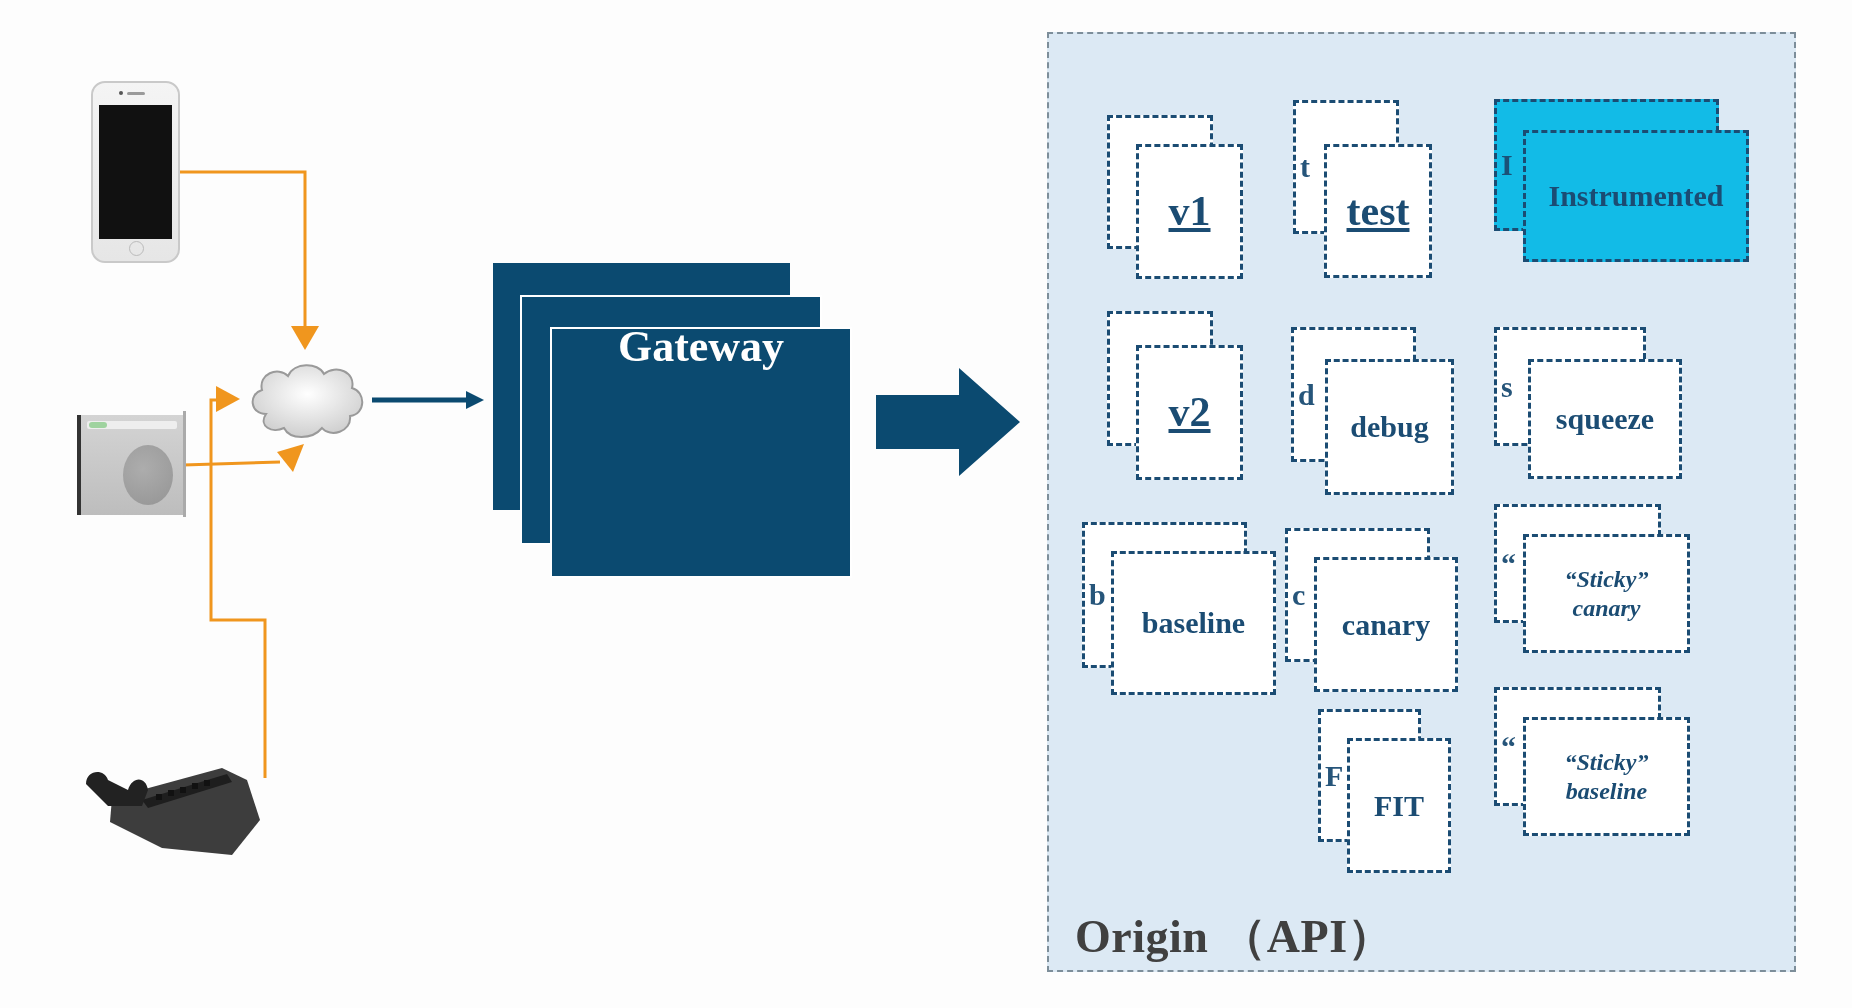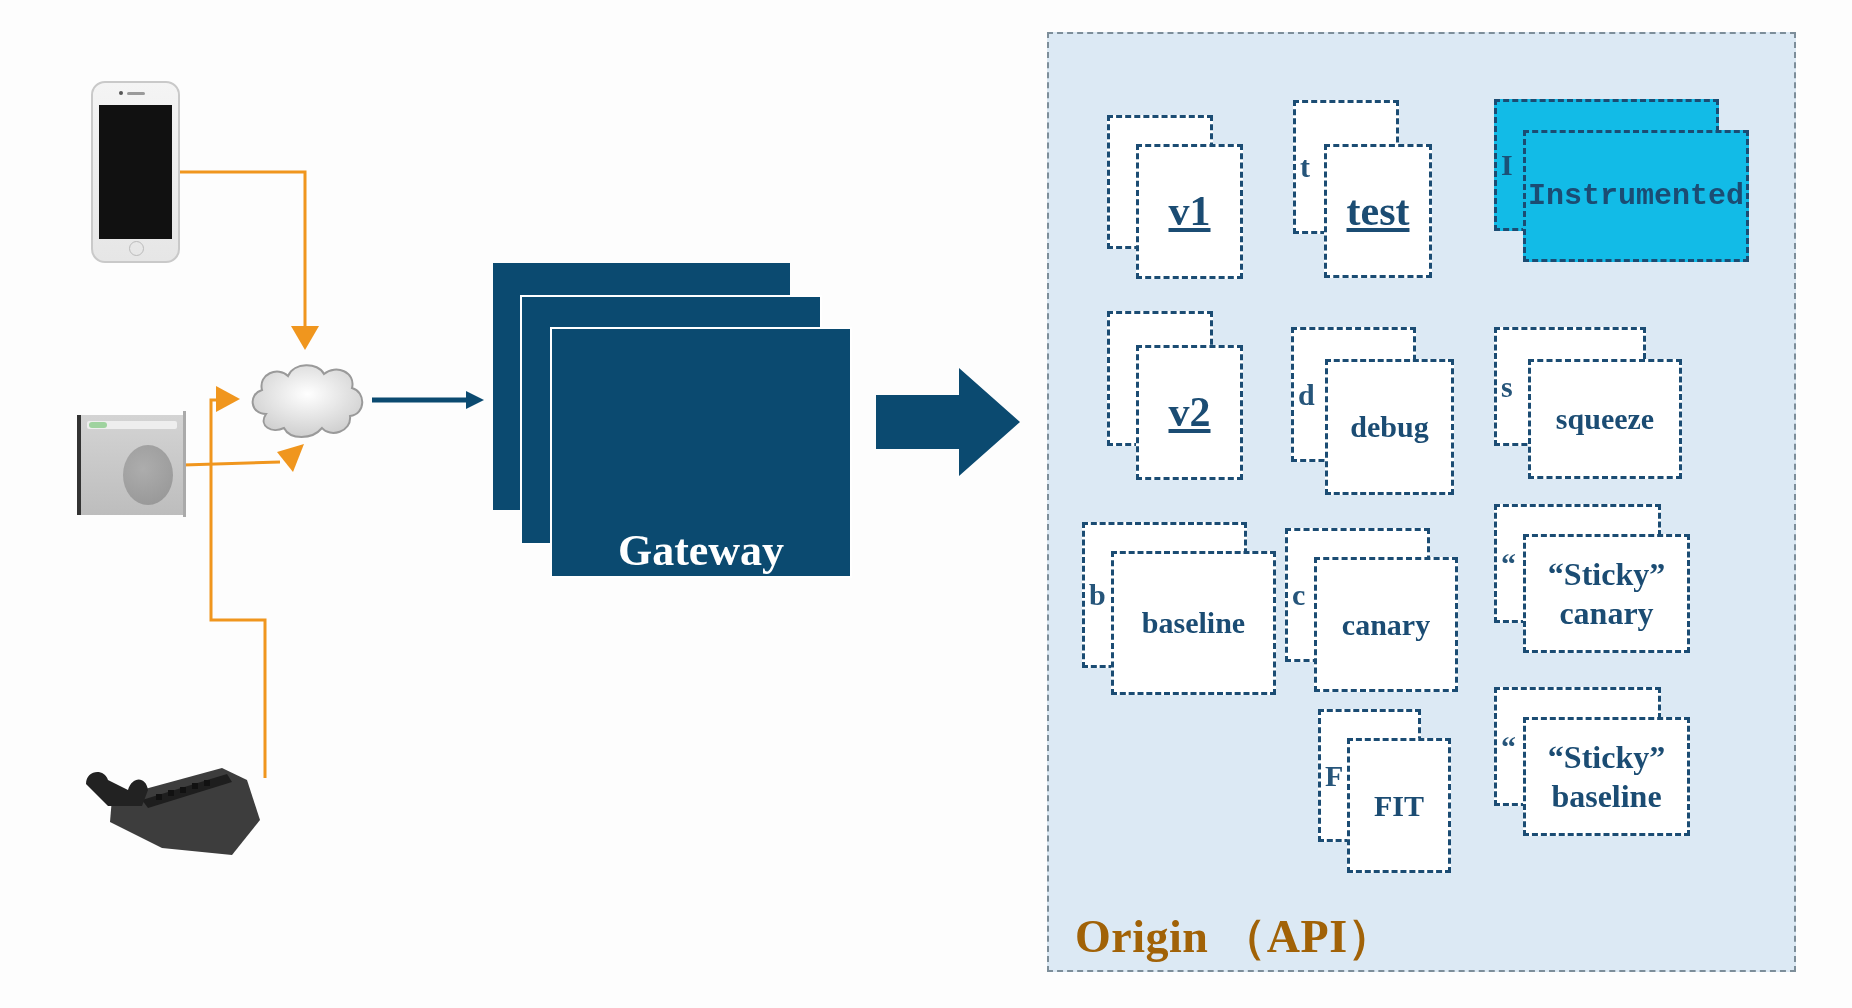--- a/index.html
+++ b/index.html
@@ -34,47 +34,47 @@
 
   .router { left: 82px; top: 760px; width: 190px; height: 110px; }
 
   .cloud { left: 244px; top: 354px; width: 124px; height: 90px; }
 
   
   .gw { background: #0b4a70; box-sizing: border-box; }
   .gw-back { left: 493px; top: 263px; width: 297px; height: 247px; }
   .gw-mid { left: 520px; top: 295px; width: 302px; height: 250px; border: 2px solid #fff; }
   .gw-front { left: 550px; top: 327px; width: 302px; height: 251px; border: 2px solid #fff;
-    display: flex; align-items: flex-end; justify-content: center; }
+    display: flex; align-items: flex-start; justify-content: center; }
   .gw-label { color: #fff; font-weight: bold; font-size: 44px; margin-top: -8px; }
 
   .big-arrow { left: 876px; top: 368px; width: 144px; height: 108px; }
 
   
   .origin {
     left: 1047px; top: 32px; width: 749px; height: 940px;
     background: #dce9f4; border: 2px dashed #7d8e9a; box-sizing: border-box;
   }
   .origin-label {
-    left: 1075px; top: 906px; font-size: 46px; font-weight: bold; color: #a16207;
+    left: 1075px; top: 906px; font-size: 46px; font-weight: bold; color: #404040;
     letter-spacing: 0.5px; white-space: nowrap;
   }
 
   .card {
     position: absolute; box-sizing: border-box;
     background: #fff; border: 3px dashed #1b4c73;
     display: flex; align-items: center; justify-content: center; text-align: center;
     color: #1b4c73; font-weight: bold; line-height: 1.2;
   }
   .card.back { justify-content: flex-start; padding-left: 4px; overflow: hidden; }
   .card.hl { background: #12bbe7; }
   .card .peek { font-size: 30px; opacity: 0.95; }
   .sz-xl { font-size: 42px; text-decoration: underline; }
   .sz-m { font-size: 30px; }
-  .sz-s { font-size: 32px; }
+  .sz-s { font-size: 24px; font-style: italic; }
 </style>
 </head>
 <body>
 
 <svg class="wires" width="1852" height="1008">
   <g stroke="#f0961e" stroke-width="3" fill="none">
     <polyline points="180,172 305,172 305,330"></polyline>
     <polyline points="183,465 280,462"></polyline>
     <polyline points="265,778 265,620 211,620 211,400 218,400"></polyline>
   </g>
@@ -145,21 +145,21 @@
 <div class="card back" style="left:1293px;top:100px;width:106px;height:134px;">
   <span class="peek">t</span>
 </div>
 <div class="card sz-xl" style="left:1324px;top:144px;width:108px;height:134px;">
   <span>test</span>
 </div>
 
 <div class="card back hl" style="left:1494px;top:99px;width:225px;height:132px;">
   <span class="peek">I</span>
 </div>
-<div class="card hl sz-m" style="left:1523px;top:130px;width:226px;height:132px;font-family:Liberation Mono, monospace;">
+<div class="card hl sz-m" style="left:1523px;top:130px;width:226px;height:132px;">
   <span>Instrumented</span>
 </div>
 
 <div class="card back" style="left:1107px;top:311px;width:106px;height:135px;"></div>
 <div class="card sz-xl" style="left:1136px;top:345px;width:107px;height:135px;">
   <span>v2</span>
 </div>
 
 <div class="card back" style="left:1291px;top:327px;width:125px;height:135px;">
   <span class="peek">d</span>

